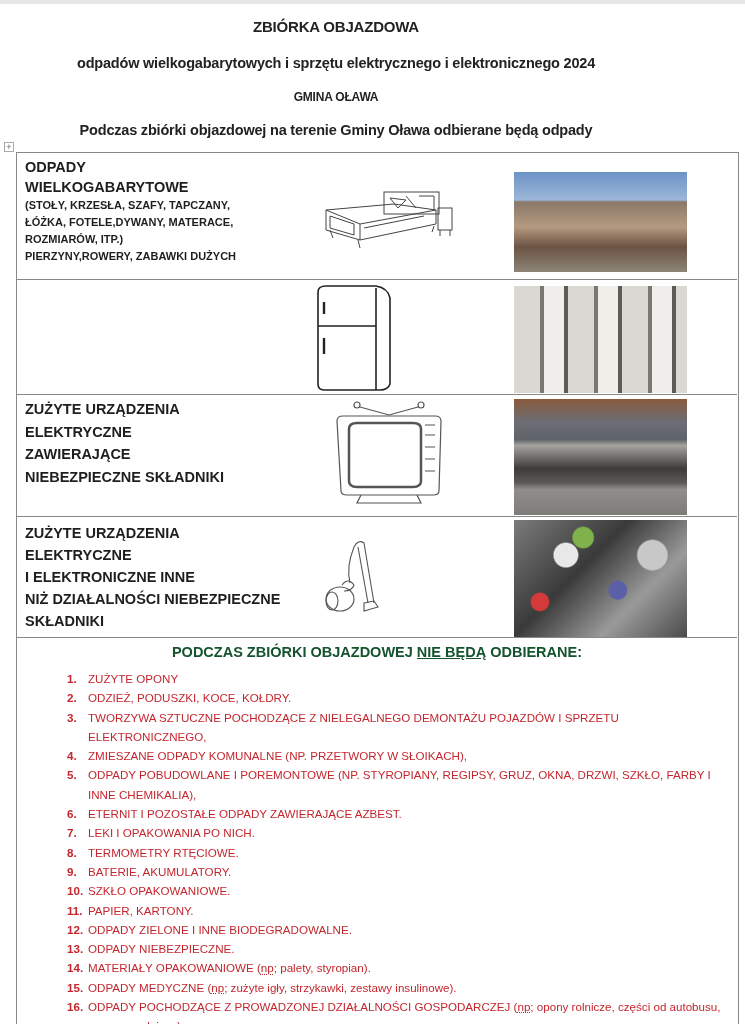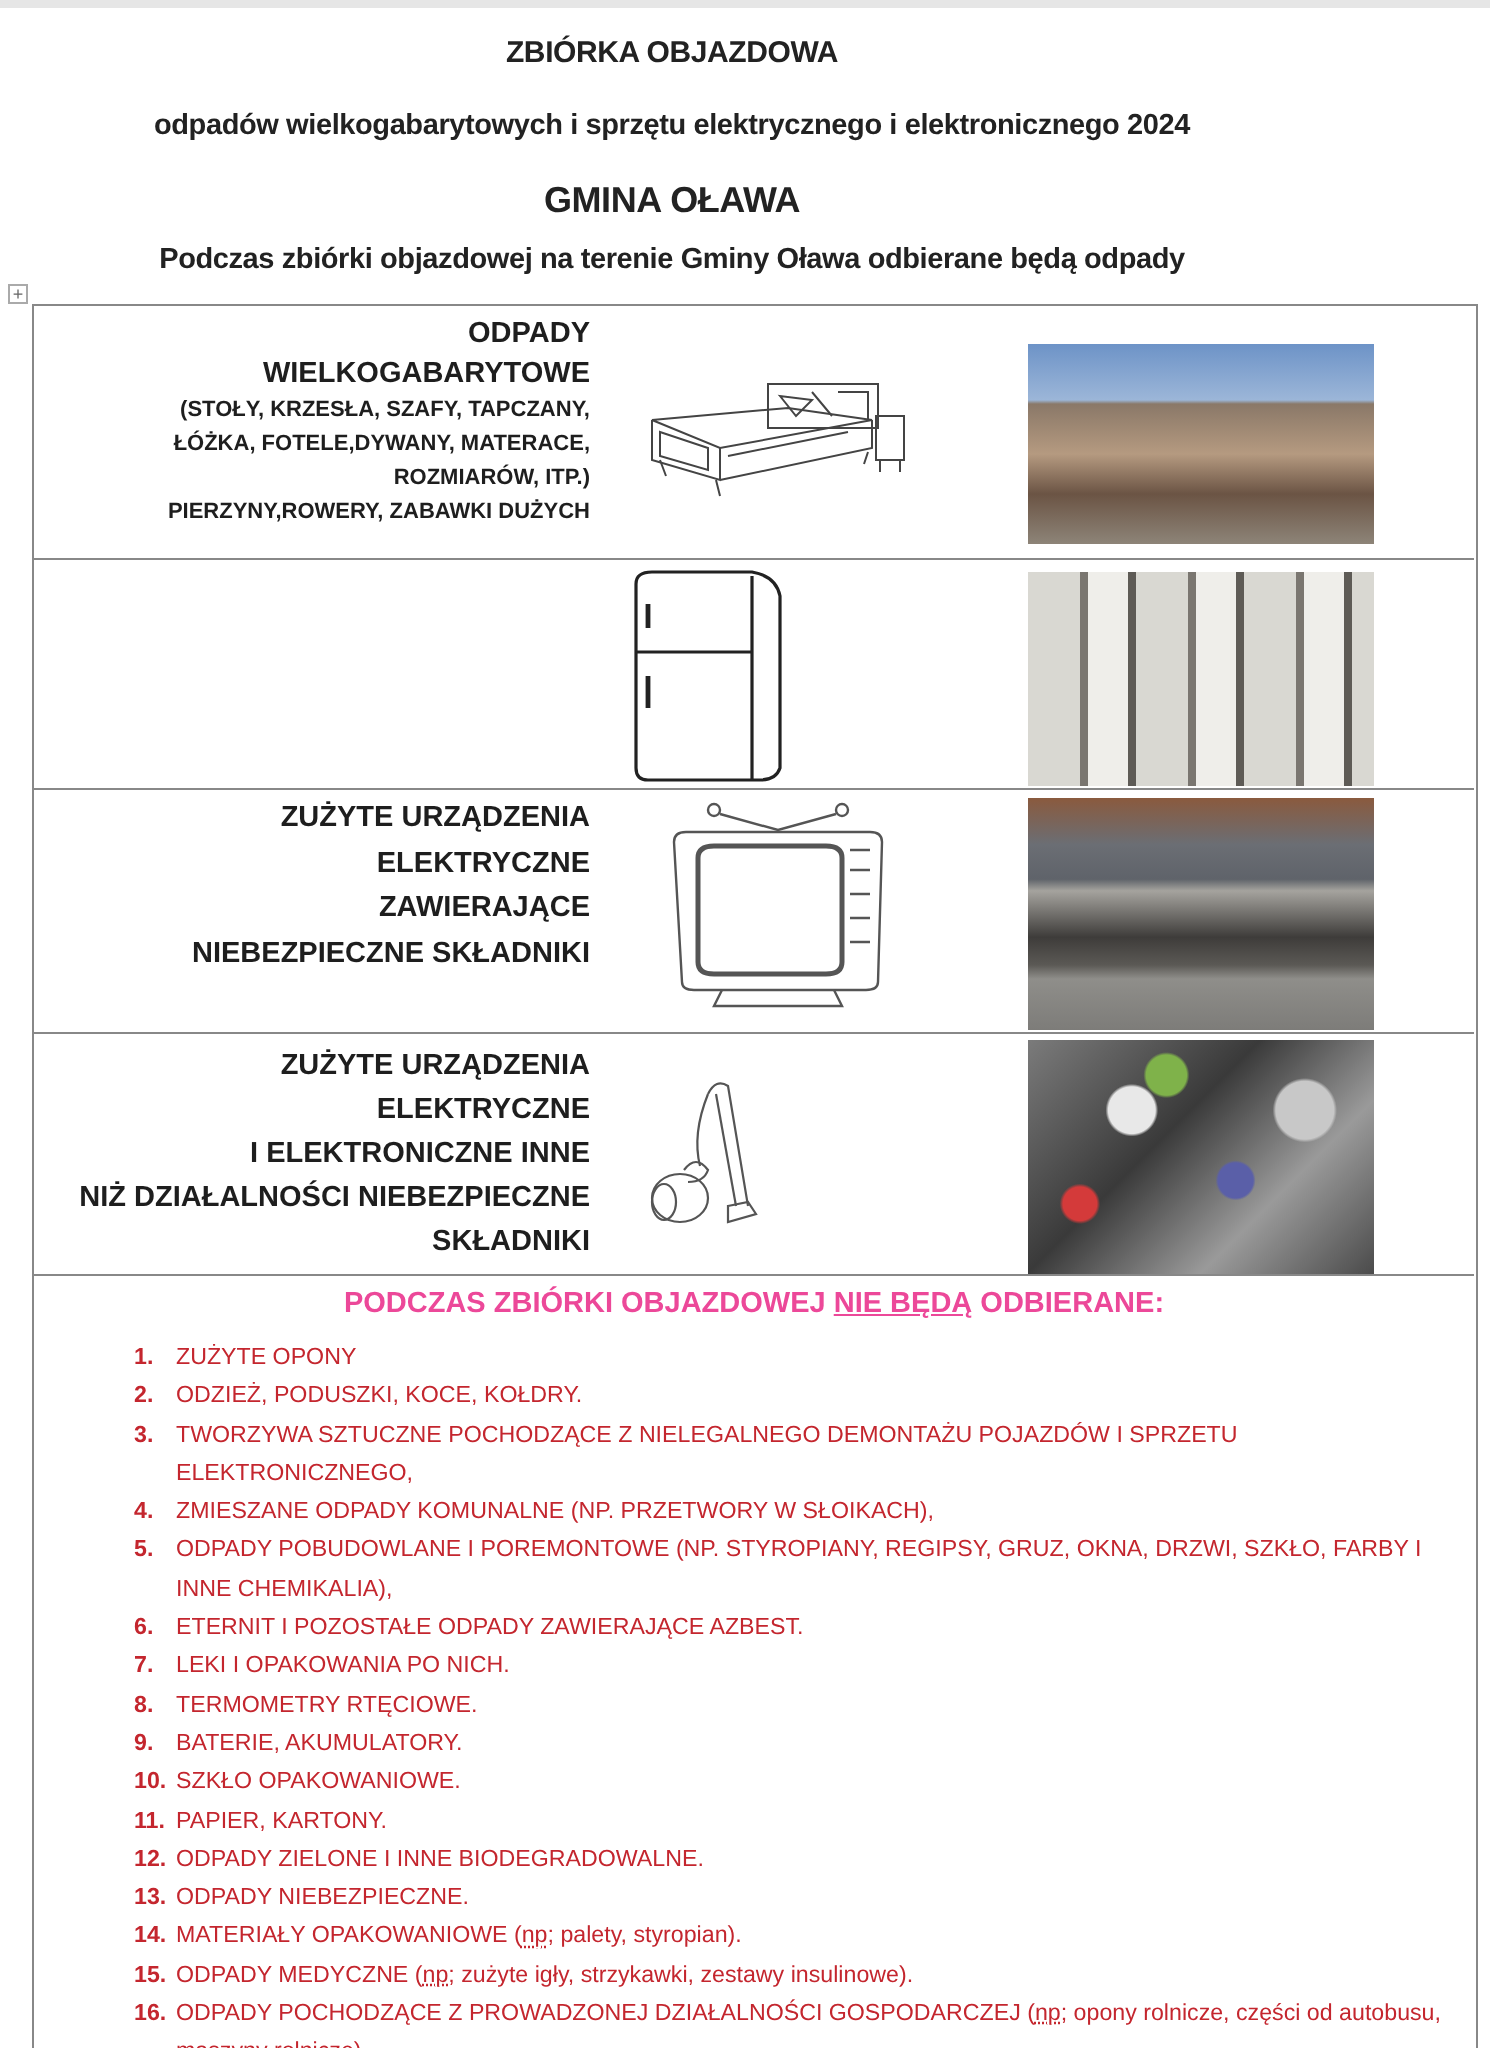--- a/index.html
+++ b/index.html
@@ -2,47 +2,47 @@
 <html><head>
 <meta charset="utf-8">
 <style>
   * { box-sizing: border-box; margin: 0; padding: 0; }
   html, body { width: 745px; height: 1024px; background: #ffffff; overflow: hidden; }
   body { font-family: "Liberation Sans", sans-serif; color: #1a1a1a; position: relative; }
   .topbar { position: absolute; left: 0; top: 0; width: 745px; height: 4px; background: #e6e6e6; }
   .hdr { position: absolute; left: 0; width: 616px; text-align: center; font-weight: bold; color: #222; letter-spacing: -0.2px; margin-left: 28px; }
   .h1 { top: 18px; font-size: 15px; }
   .h2 { top: 55px; font-size: 14.5px; }
-  .h3 { top: 90px; font-size: 18px; }
+  .h3 { top: 90px; font-size: 12px; }
   .h4 { top: 122px; font-size: 14.5px; }
   .anchor { position: absolute; left: 4px; top: 142px; width: 10px; height: 10px; border: 1px solid #aaa; font-size: 9px; line-height: 8px; text-align: center; color: #666; }
 
   .table { position: absolute; left: 16px; top: 152px; width: 723px; height: 880px; border: 1.5px solid #888; border-bottom: none; }
   .row { position: absolute; left: 0; width: 720px; border-bottom: 1.5px solid #888; }
   .r1 { top: 0; height: 127px; }
   .r2 { top: 127px; height: 115px; }
   .r3 { top: 242px; height: 122px; }
   .r4 { top: 364px; height: 121px; }
-  .cell-text { position: absolute; left: 8px; width: 270px; text-align: right; font-weight: bold; color: #1e1e1e; }
+  .cell-text { position: absolute; left: 8px; width: 270px; text-align: left; font-weight: bold; color: #1e1e1e; }
   .cell-text .big { font-size: 14.5px; line-height: 20px; }
   .cell-text .small { font-size: 11px; line-height: 17px; }
   .r1 .cell-text { top: 4px; }
   .r2 .cell-text { top: 26px; font-size: 14.5px; line-height: 21px; }
   .r3 .cell-text { top: 3px; font-size: 14.5px; line-height: 22.5px; }
   .r4 .cell-text { top: 5px; font-size: 14.5px; line-height: 22px; }
 
   .icon-draw { position: absolute; }
   .photo { position: absolute; left: 497px; width: 173px; overflow: hidden; }
   .r1 .photo { top: 19px; height: 100px; background: linear-gradient(180deg, #6d93c7 0%, #9cb6d8 28%, #8a7868 30%, #b59a80 55%, #6b5444 75%, #8d8478 100%); }
   .r2 .photo { top: 6px; height: 107px; background: repeating-linear-gradient(90deg, #d9d8d2 0 26px, #7a7670 26px 30px, #efeeea 30px 50px, #5e5b56 50px 54px), #ccc; }
   .r3 .photo { top: 4px; height: 116px; background: linear-gradient(180deg, #8a5a3e 0%, #6b6e74 20%, #5f636a 35%, #a5a39e 40%, #3e3c3a 60%, #5b5955 72%, #8f8e8a 78%, #7d7c79 100%); }
   .r4 .photo { top: 3px; height: 117px; background: radial-gradient(circle at 30% 30%, #e8e8e8 0 8%, transparent 9%), radial-gradient(circle at 60% 60%, #5a5fa8 0 7%, transparent 8%), radial-gradient(circle at 40% 15%, #7fb24a 0 7%, transparent 8%), radial-gradient(circle at 80% 30%, #c8c8c8 0 9%, transparent 10%), radial-gradient(circle at 15% 70%, #d43a3a 0 5%, transparent 6%), linear-gradient(135deg, #7b7b7b, #3a3a3a 40%, #9a9a9a 70%, #4b4b4b); }
 
   .notes { position: absolute; left: 0; top: 487px; width: 720px; }
-  .notes-title { position: absolute; left: 0; top: 4px; width: 720px; text-align: center; color: #ec4899; font-weight: bold; font-size: 14.5px; }
+  .notes-title { position: absolute; left: 0; top: 4px; width: 720px; text-align: center; color: #14532d; font-weight: bold; font-size: 14.5px; }
   .notes-title u { text-decoration: underline; }
   .list { position: absolute; left: 50px; top: 29px; width: 670px; color: #c4262e; font-size: 11.6px; line-height: 19.3px; }
   .li { position: relative; padding-left: 21px; }
   .li .num { position: absolute; left: 0; top: 0; font-weight: bold; }
   .li .np { text-decoration: underline dotted; }
 </style>
 </head>
 <body>
 
 <div class="topbar"></div>

